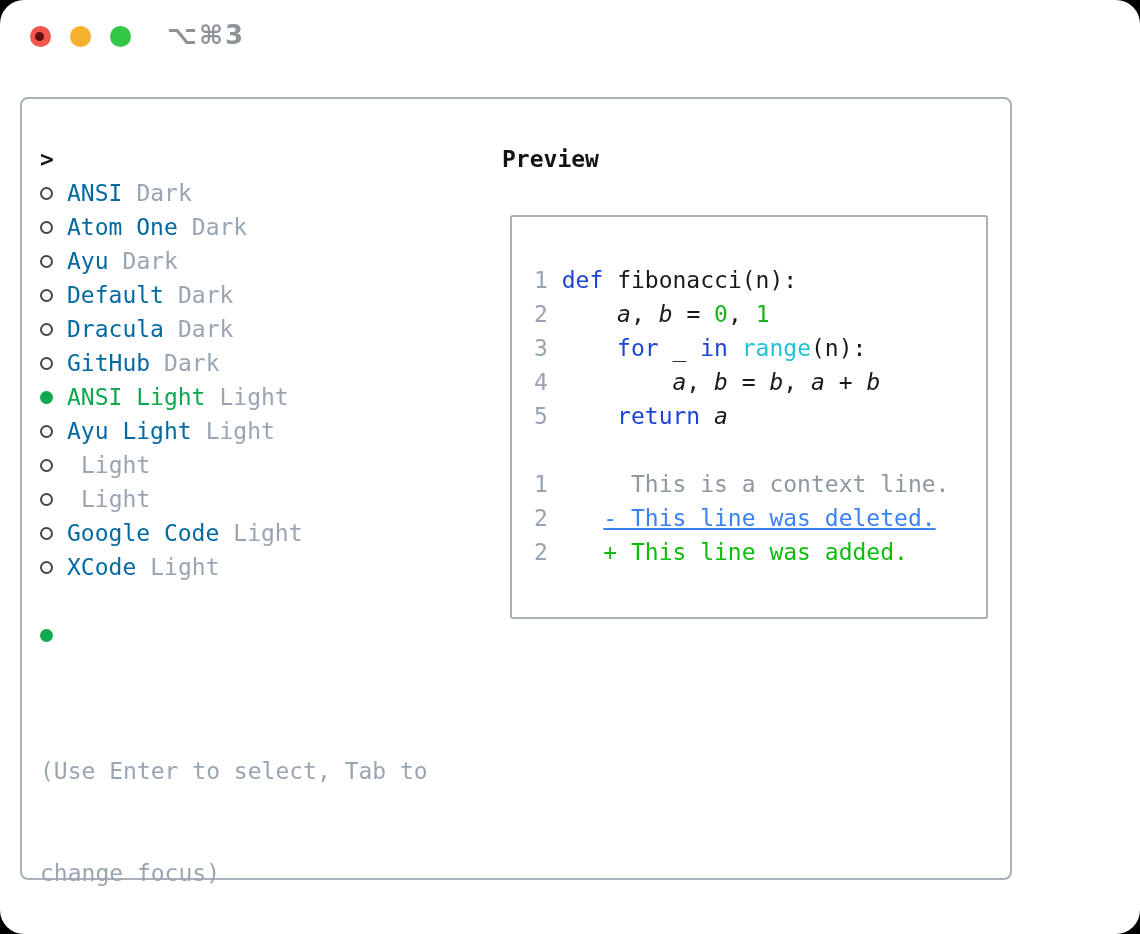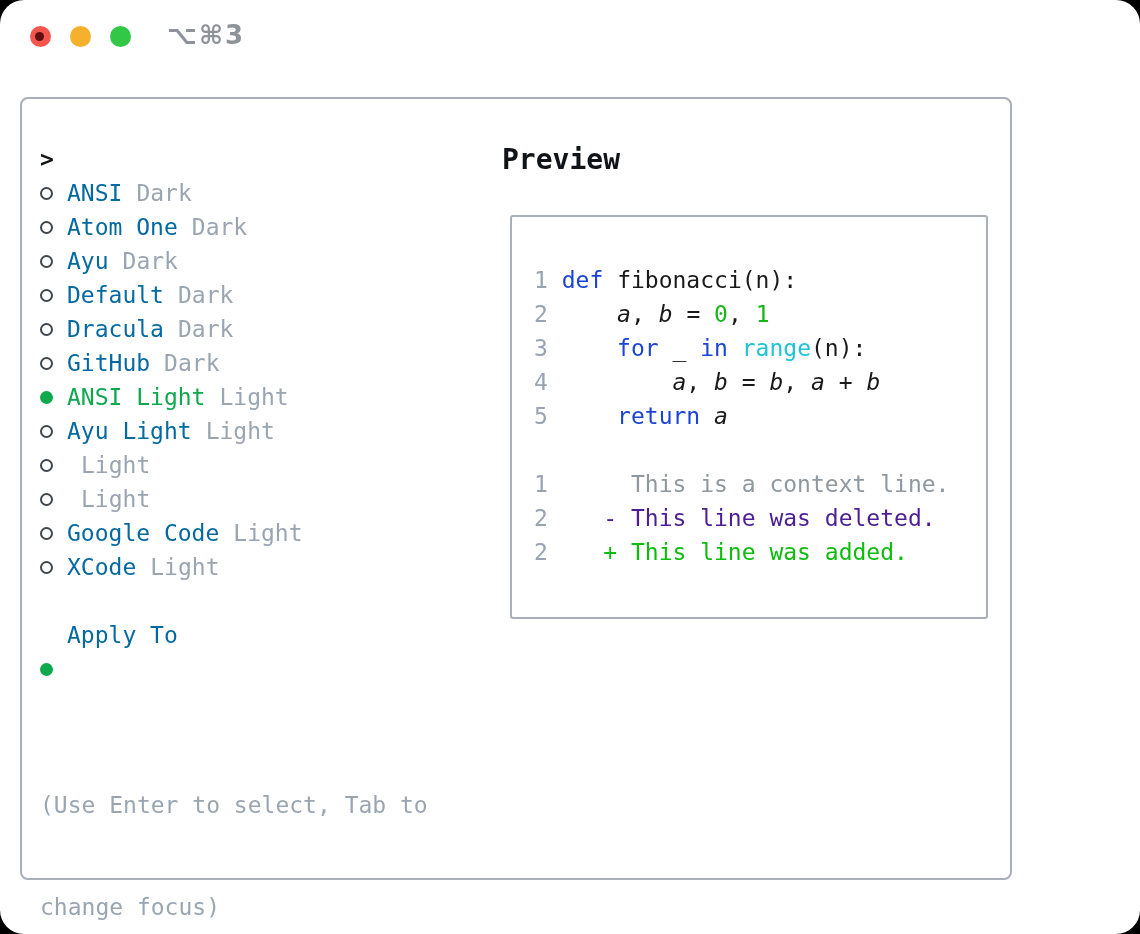--- a/index.html
+++ b/index.html
@@ -24,33 +24,33 @@
   .caret{font-weight:bold;color:#101418;}
   .circle{width:13px;height:13px;border:2px solid #3f474e;border-radius:50%;box-sizing:border-box;}
   .dot{width:13px;height:13px;border-radius:50%;background:var(--green-select);}
   .t-name{color:#0369a1;}
   .row.selected .t-name{color:var(--green-select);}
   .t-tag{color:#9aa5b2;margin-left:14px;}
   .spacer{height:34px;}
   .help{color:#9aa5b2;line-height:34px;white-space:pre;}
   
   .preview-header{position:absolute;left:480px;top:43px;height:34px;display:flex;align-items:center;
-                  font-size:28px;font-weight:bold;color:#101418;}
+                  font-size:23px;font-weight:bold;color:#101418;}
   .preview-box{position:absolute;left:488px;top:116px;width:474px;height:400px;border:2px solid #a9b0ba;border-radius:3px;background:#fff;overflow:hidden;}
   #code{margin:0;padding:46px 0 0 22px;font-family:"DejaVu Sans Mono","Liberation Mono",monospace;
         font-size:23px;line-height:34px;white-space:pre;}
   .codeline{height:34px;}
   .num{color:#98a3b4;}
   .kw{color:#1b44d4;}
   .fn{color:#1fc3d6;}
   .lit{color:#18b518;}
   .var{color:#1a1a1a;font-style:italic;}
   .pl{color:#1a1a1a;}
   .ctx{color:#8e98a0;text-align:right;}
-  .del{color:#4c1d95;}
+  .del{color:#3b82f6;text-decoration:underline;}
   .add{color:#0cbd0c;}
 </style>
 </head>
 <body>
 
 <div class="window">
 
   <div class="traffic">
     <span class="light red"></span>
     <span class="light yellow"></span>
@@ -75,24 +75,20 @@
           <div class="row theme-row selected"><span class="marker"><span class="dot"></span></span><span class="t-name">ANSI Light</span><span class="t-tag">Light</span></div>
           <div class="row theme-row"><span class="marker"><span class="circle"></span></span><span class="t-name">Ayu Light</span><span class="t-tag">Light</span></div>
           <div class="row theme-row"><span class="marker"><span class="circle"></span></span><span class="t-tag">Light</span></div>
           <div class="row theme-row"><span class="marker"><span class="circle"></span></span><span class="t-tag">Light</span></div>
           <div class="row theme-row"><span class="marker"><span class="circle"></span></span><span class="t-name">Google Code</span><span class="t-tag">Light</span></div>
           <div class="row theme-row"><span class="marker"><span class="circle"></span></span><span class="t-name">XCode</span><span class="t-tag">Light</span></div>
         </div>
 
       <div class="spacer"></div>
 
-      <div class="row">
-        <span class="marker"></span>
-        <span class="t-name">Apply To</span>
-      </div>
 
       <div id="apply-list">
           <div class="row apply-row selected"><span class="marker"><span class="dot"></span></span></div>
         </div>
 
       <div class="spacer"></div>
 
       <div class="help">
         <div>(Use Enter to select, Tab to</div>
         <div>change focus)</div>

